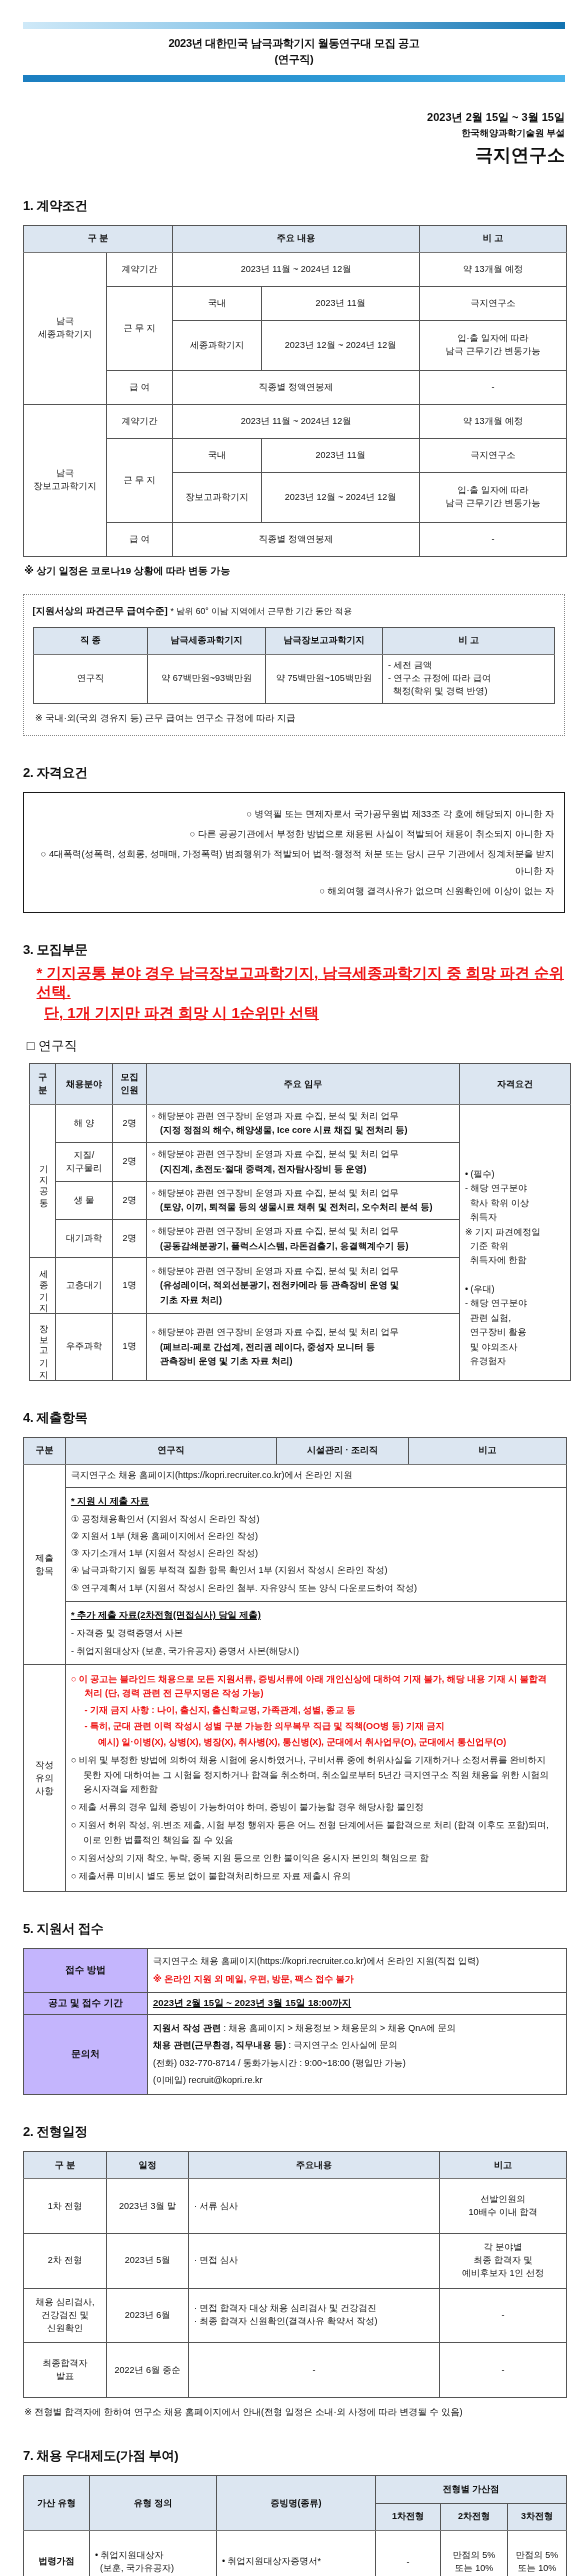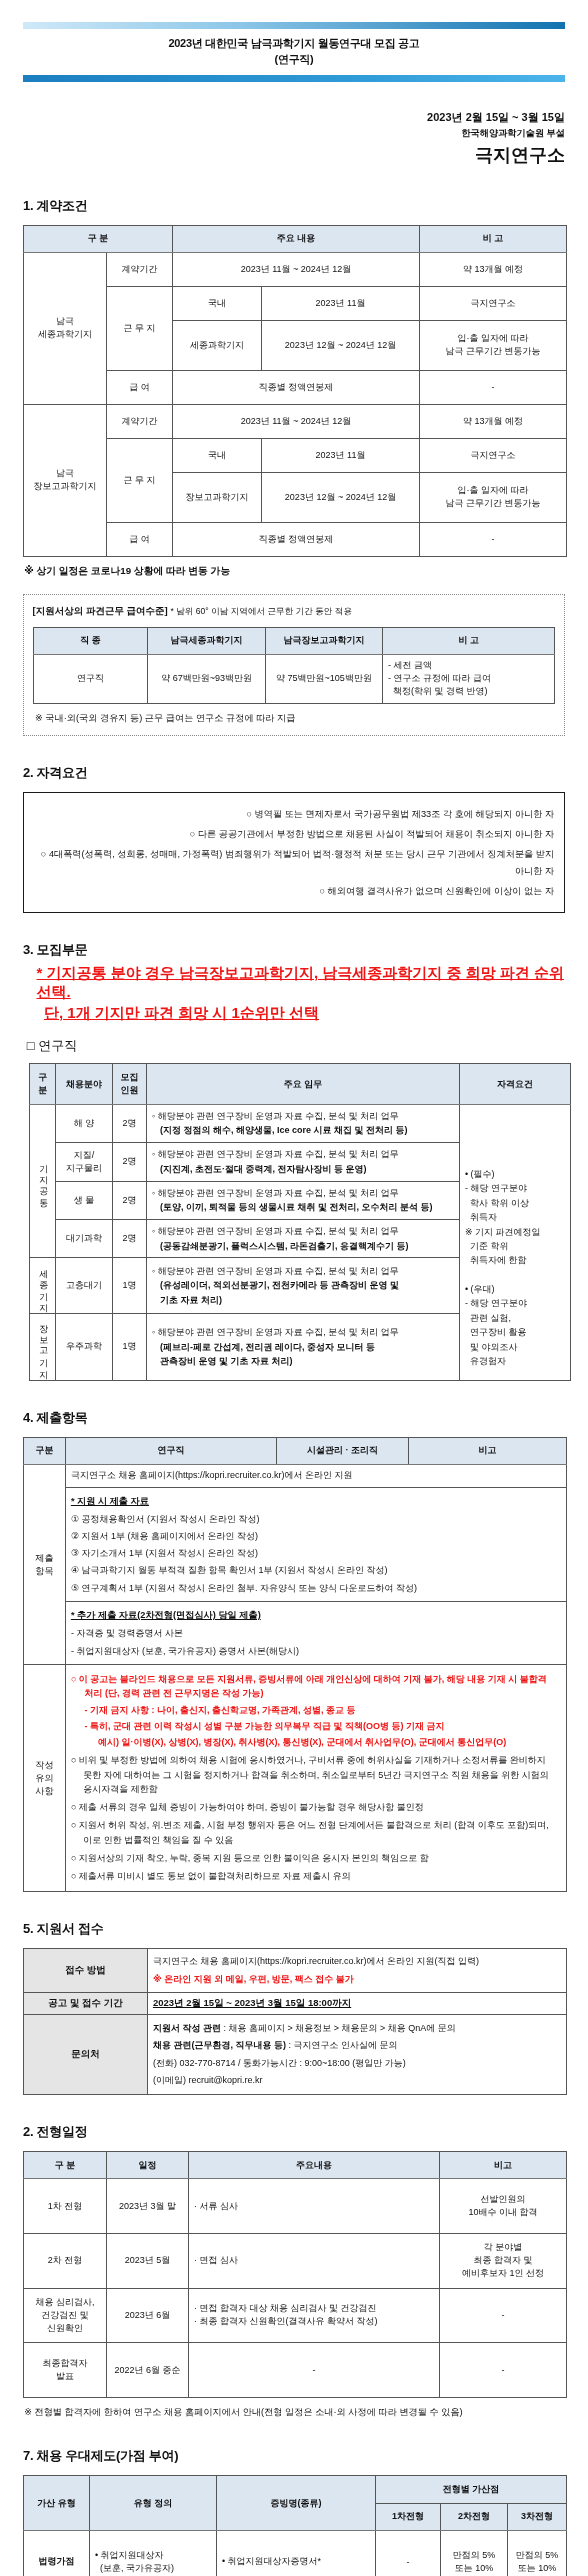--- a/index.html
+++ b/index.html
@@ -58,21 +58,21 @@
   .t4 .lbl { text-align:center; white-space:pre-line; font-size:9.2px; }
   .blk-title { font-weight:700; text-decoration:underline; font-size:9.2px; display:block; margin:2.5px 0 3.7px 0; }
   .blk-item { display:block; line-height:1.9; padding-left:14.7px; text-indent:-14.7px; }
   .t4 .dot-b { border-bottom:0.6px dotted #999; }
   .notice { margin:3.7px 0; line-height:1.6; padding-left:12.3px; text-indent:-12.3px; }
   .red-l1 { padding-left:13.5px; text-indent:-13.5px; margin:2.5px 0; line-height:1.6; font-weight:700; }
   .red-l2 { padding-left:21px; text-indent:-7.4px; margin:1.8px 0; line-height:1.6; font-weight:700; }
   .red-l4 { padding-left:27px; margin:1.8px 0; line-height:1.6; font-weight:700; }
 
   
-  .t5 .lbl { background:#e5e5e5; text-align:center; font-weight:700; font-size:9.5px; }
+  .t5 .lbl { background:#c4b5fd; text-align:center; font-weight:700; font-size:9.5px; }
   .t5 td { padding:8px 8.6px; }
   .m-line1 { display:block; line-height:1.9; }
   .m-line2 { display:block; line-height:1.9; font-weight:700; }
   .period-val { font-weight:700; text-decoration:underline; font-size:9.5px; }
   .c-line { display:block; line-height:1.95; }
   .b { font-weight:700; }
 
   
   .t6 td { height:45px; }
   .plain-note { font-size:9.2px; margin:8.6px 0 0 1.2px; }

